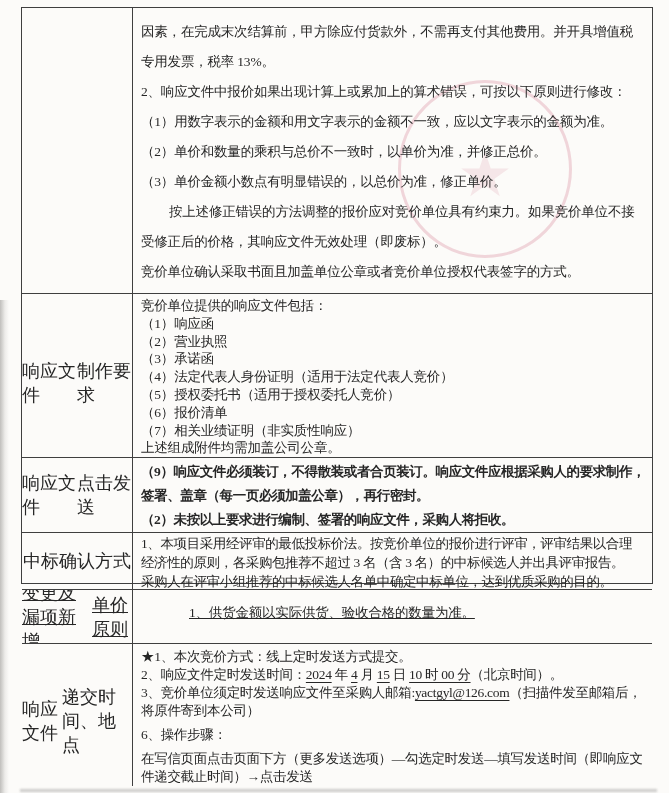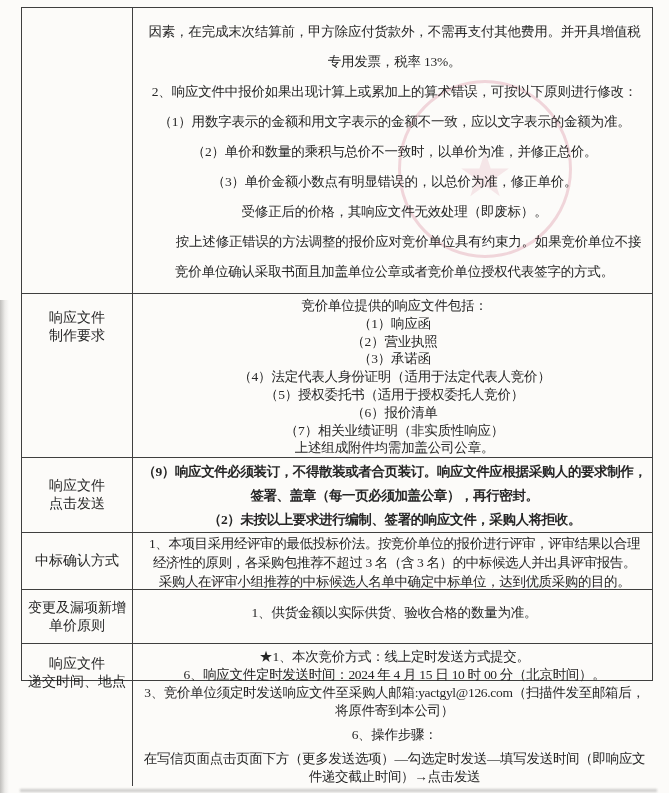--- a/index.html
+++ b/index.html
@@ -37,61 +37,60 @@
     filter:blur(0.5px);
     display:flex;align-items:center;justify-content:center;
   }
   .stamp-star{
     color:rgba(211,125,146,0.16);
     font-size:62px;line-height:1;
     transform:translateY(6px);
   }
   .doc-table{
     position:absolute;left:21px;top:7px;
-    width:632px;height:674px;
+    width:632px;height:577px;
     border:1px solid var(--bc);
     z-index:2;
     display:flex;flex-direction:column;
     background:transparent;
-    text-align:center;
   }
   .row{display:flex;flex:none;border-top:1px solid var(--bc);}
   .row.r1{border-top:none;}
   .r1{height:285px;}
   .r2{height:164px;}
   .r3{height:75px;}
   .r4{height:57px;}
-  .r5{height:54px;}
+  .r5{height:54px;text-decoration:underline;}
   .r6{flex:1;}
   .label{
     width:111px;flex:none;
     border-right:1px solid var(--bc);
-    display:flex;flex-direction:column;align-items:center;justify-content:center;
-    font-size:14px;
+    display:flex;flex-direction:row;align-items:center;justify-content:center;
+    font-size:18px;
     overflow:hidden;
   }
   .label-line + .label-line{margin-top:0;}
   .r2 .label,.r6 .label{justify-content:flex-start;}
   .r2 .label{padding-top:15px;}
   .r6 .label{padding-top:11px;}
   .content{
     flex:1;overflow:hidden;
     font-size:13.5px;
     letter-spacing:-0.2px;
     padding:0 4px 0 8px;
   }
   .line{white-space:nowrap;}
-  .line .u{text-underline-offset:3px;}
+  .line .u{text-decoration:underline;text-underline-offset:3px;}
   .line.indent{padding-left:28px;}
   .line.para{margin-top:6px;}
   .r1 .content{line-height:30px;padding-top:9px;}
   .r2 .content{line-height:17.8px;padding-top:3px;font-weight:400;}
   .r3 .content{line-height:24px;padding-top:2px;font-weight:600;letter-spacing:-0.4px;}
   .r4 .content{line-height:19px;padding-top:1px;letter-spacing:-0.4px;}
-  .r5 .content{line-height:20px;padding-top:13px;}
+  .r5 .content{line-height:20px;padding-top:13px;margin-left:48px;}
   .r6 .content{line-height:18px;padding-top:4px;letter-spacing:-0.3px;}
 </style>
 </head>
 <body>
 
 <div class="page">
 
   <div class="stamp">
     <div class="stamp-star">★</div>
   </div>
@@ -100,22 +99,22 @@
 
     <div class="row r1">
       <div class="label"></div>
       <div class="content">
           <div class="line"><span>因素，在完成末次结算前，甲方除应付货款外，不需再支付其他费用。并开具增值税</span></div>
           <div class="line"><span>专用发票，税率 13%。</span></div>
           <div class="line"><span>2、响应文件中报价如果出现计算上或累加上的算术错误，可按以下原则进行修改：</span></div>
           <div class="line"><span>（1）用数字表示的金额和用文字表示的金额不一致，应以文字表示的金额为准。</span></div>
           <div class="line"><span>（2）单价和数量的乘积与总价不一致时，以单价为准，并修正总价。</span></div>
           <div class="line"><span>（3）单价金额小数点有明显错误的，以总价为准，修正单价。</span></div>
+          <div class="line indent"><span>按上述修正错误的方法调整的报价应对竞价单位具有约束力。如果竞价单位不接</span></div>
           <div class="line"><span>受修正后的价格，其响应文件无效处理（即废标）。</span></div>
-          <div class="line indent"><span>按上述修正错误的方法调整的报价应对竞价单位具有约束力。如果竞价单位不接</span></div>
           <div class="line"><span>竞价单位确认采取书面且加盖单位公章或者竞价单位授权代表签字的方式。</span></div>
         </div>
     </div>
 
     <div class="row r2">
       <div class="label">
           <div class="label-line">响应文件</div>
           <div class="label-line">制作要求</div>
         </div>
       <div class="content">
@@ -164,21 +163,21 @@
         </div>
     </div>
 
     <div class="row r6">
       <div class="label">
           <div class="label-line">响应文件</div>
           <div class="label-line">递交时间、地点</div>
         </div>
       <div class="content">
           <div class="line"><span>★1、本次竞价方式：线上定时发送方式提交。</span></div>
-          <div class="line"><span>6、响应文件定时发送时间：</span><span class="u">2024</span><span> 年 </span><span class="u">4</span><span> 月 </span><span class="u">15</span><span> 日 </span><span class="u">10 时 00 分</span><span>（北京时间）。</span></div>
+          <div class="line"><span>2、响应文件定时发送时间：</span><span class="u">2024</span><span> 年 </span><span class="u">4</span><span> 月 </span><span class="u">15</span><span> 日 </span><span class="u">10 时 00 分</span><span>（北京时间）。</span></div>
           <div class="line"><span>3、竞价单位须定时发送响应文件至采购人邮箱:</span><span class="u">yactgyl@126.com</span><span>（扫描件发至邮箱后，</span></div>
           <div class="line"><span>将原件寄到本公司）</span></div>
           <div class="line para"><span>6、操作步骤：</span></div>
           <div class="line para"><span>在写信页面点击页面下方（更多发送选项）—勾选定时发送—填写发送时间（即响应文</span></div>
           <div class="line"><span>件递交截止时间）→点击发送</span></div>
         </div>
     </div>
 
   </div>
 

